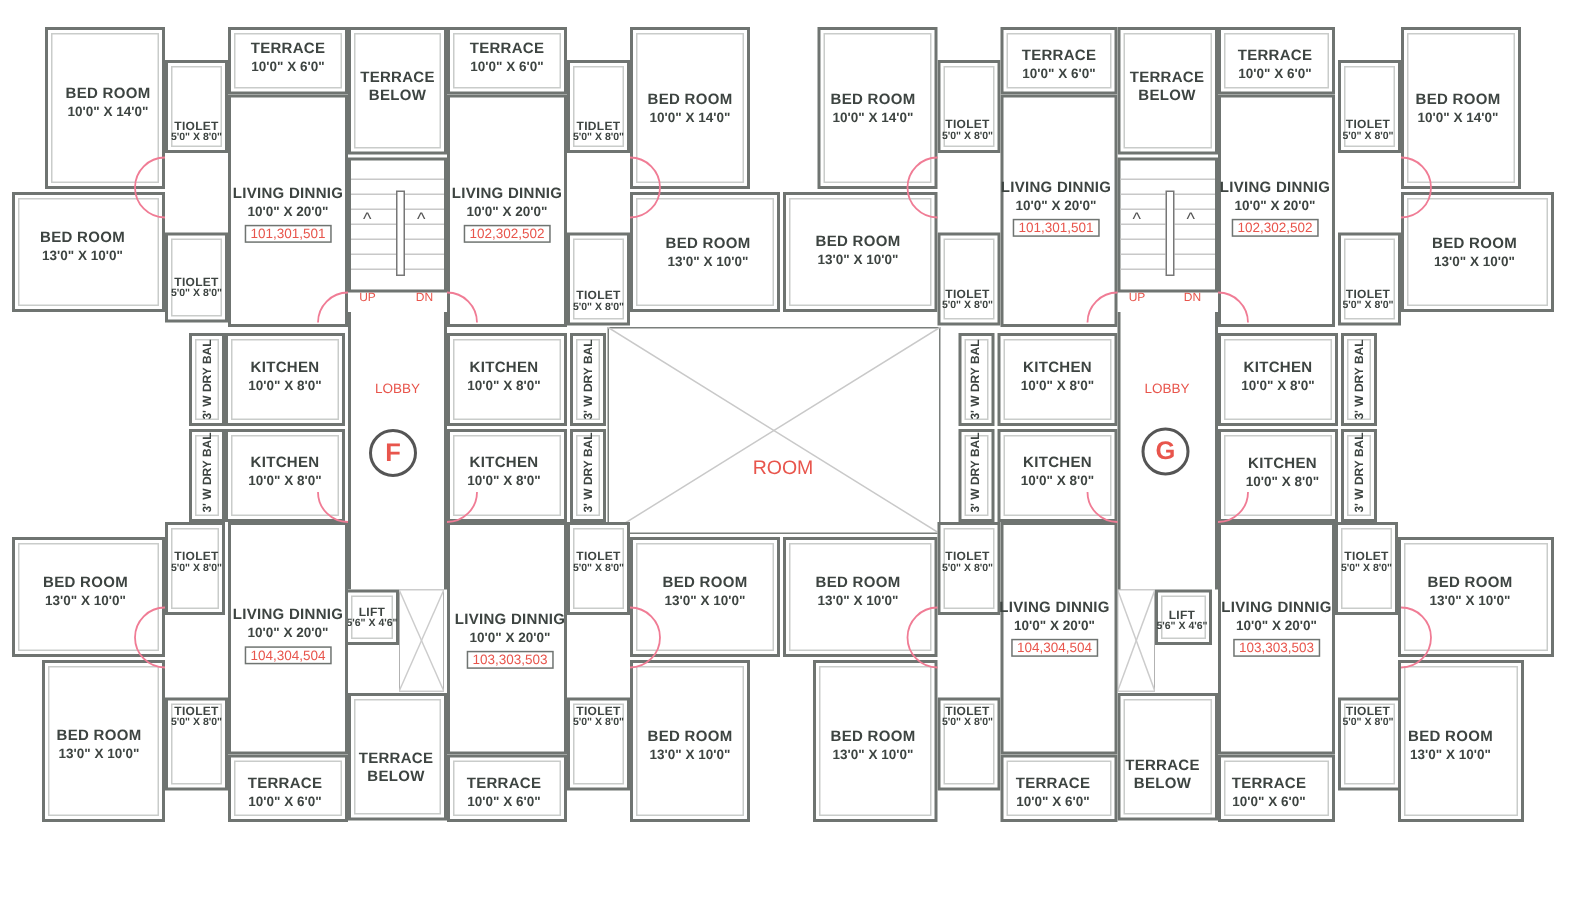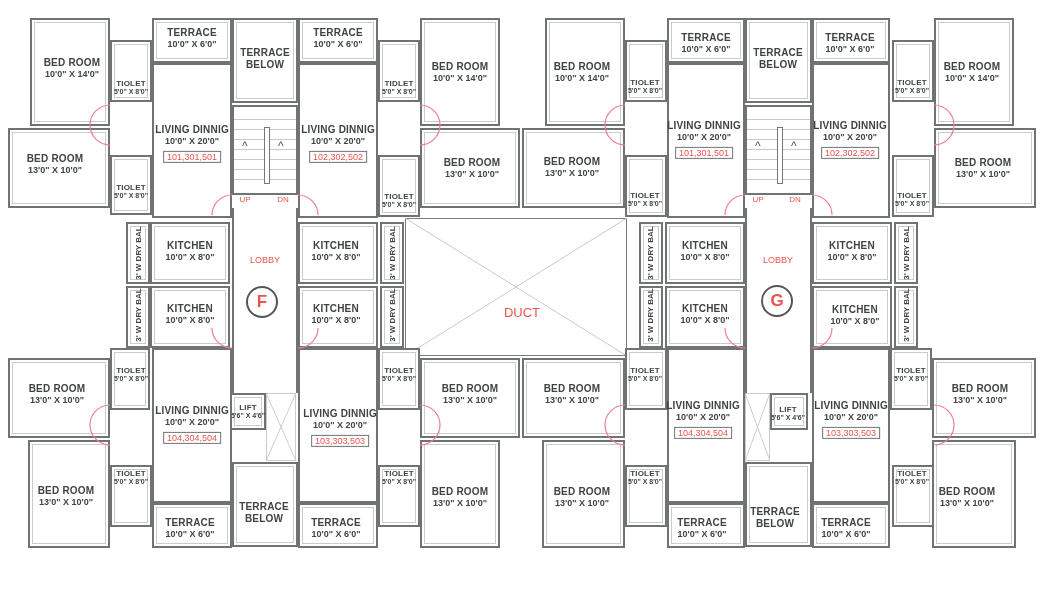--- a/index.html
+++ b/index.html
@@ -25,21 +25,21 @@
 <body>
 
 <div class="plan">
 
   <svg class="duct" style="left:405px;top:218px;width:222px;height:138px;" viewBox="0 0 222 138">
     <rect x="0" y="0" width="222" height="138" fill="none" stroke="#7a7f7c" stroke-width="2"></rect>
     <line x1="0" y1="0" x2="222" y2="138" stroke="#c9c9c9" stroke-width="1"></line>
     <line x1="222" y1="0" x2="0" y2="138" stroke="#c9c9c9" stroke-width="1"></line>
   </svg>
   <div class="lbl" style="left:522px;top:312px;">
-    <span class="red" style="font-size:13px;">DUCT</span>
+    <span class="red" style="font-size:13px;">ROOM</span>
   </div>
 
   <div class="room" style="left:30px;top:18px;width:80px;height:108px;"></div>
   <div class="lbl" style="left:72px;top:68px;">
       <span class="name">BED ROOM</span>
       <span class="dim">10'0" X 14'0"</span>
     </div>
   <div class="room" style="left:8px;top:128px;width:102px;height:80px;"></div>
   <div class="lbl" style="left:55px;top:164px;">
       <span class="name">BED ROOM</span>

